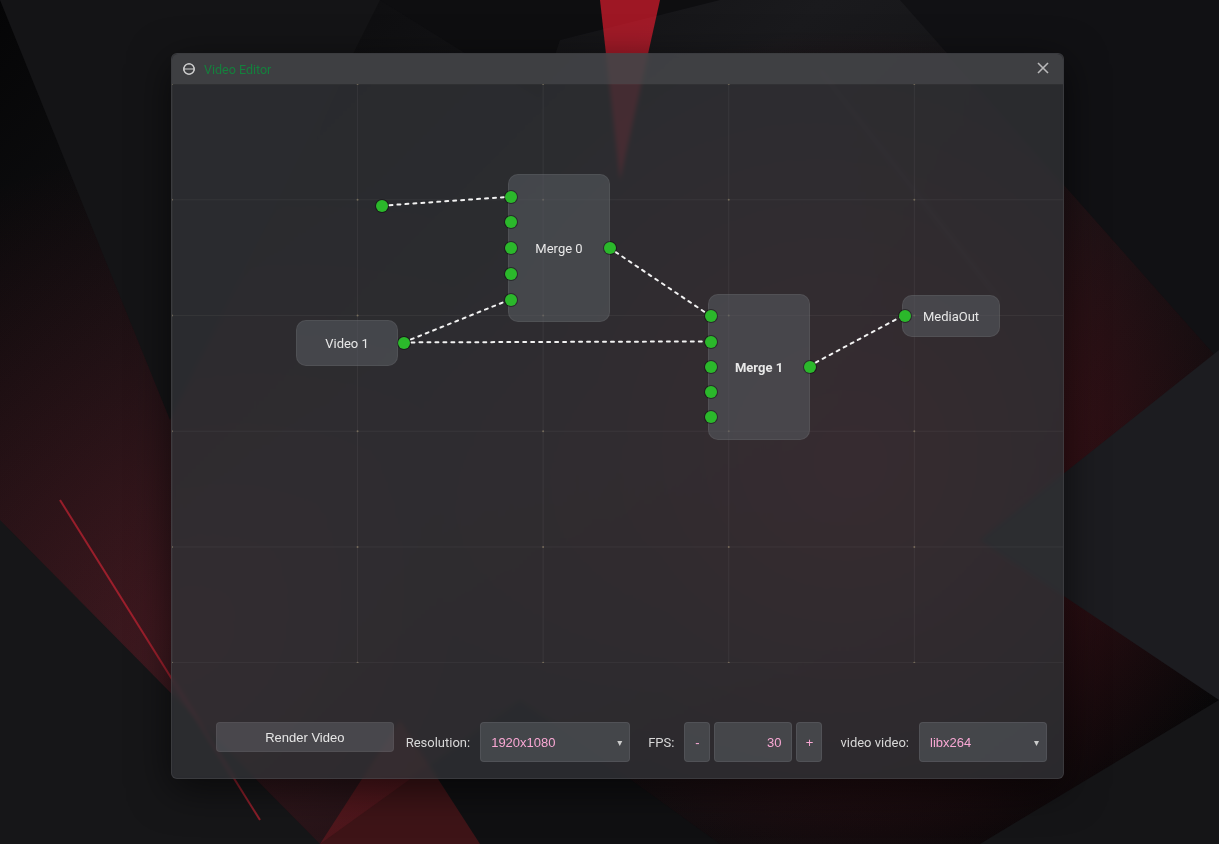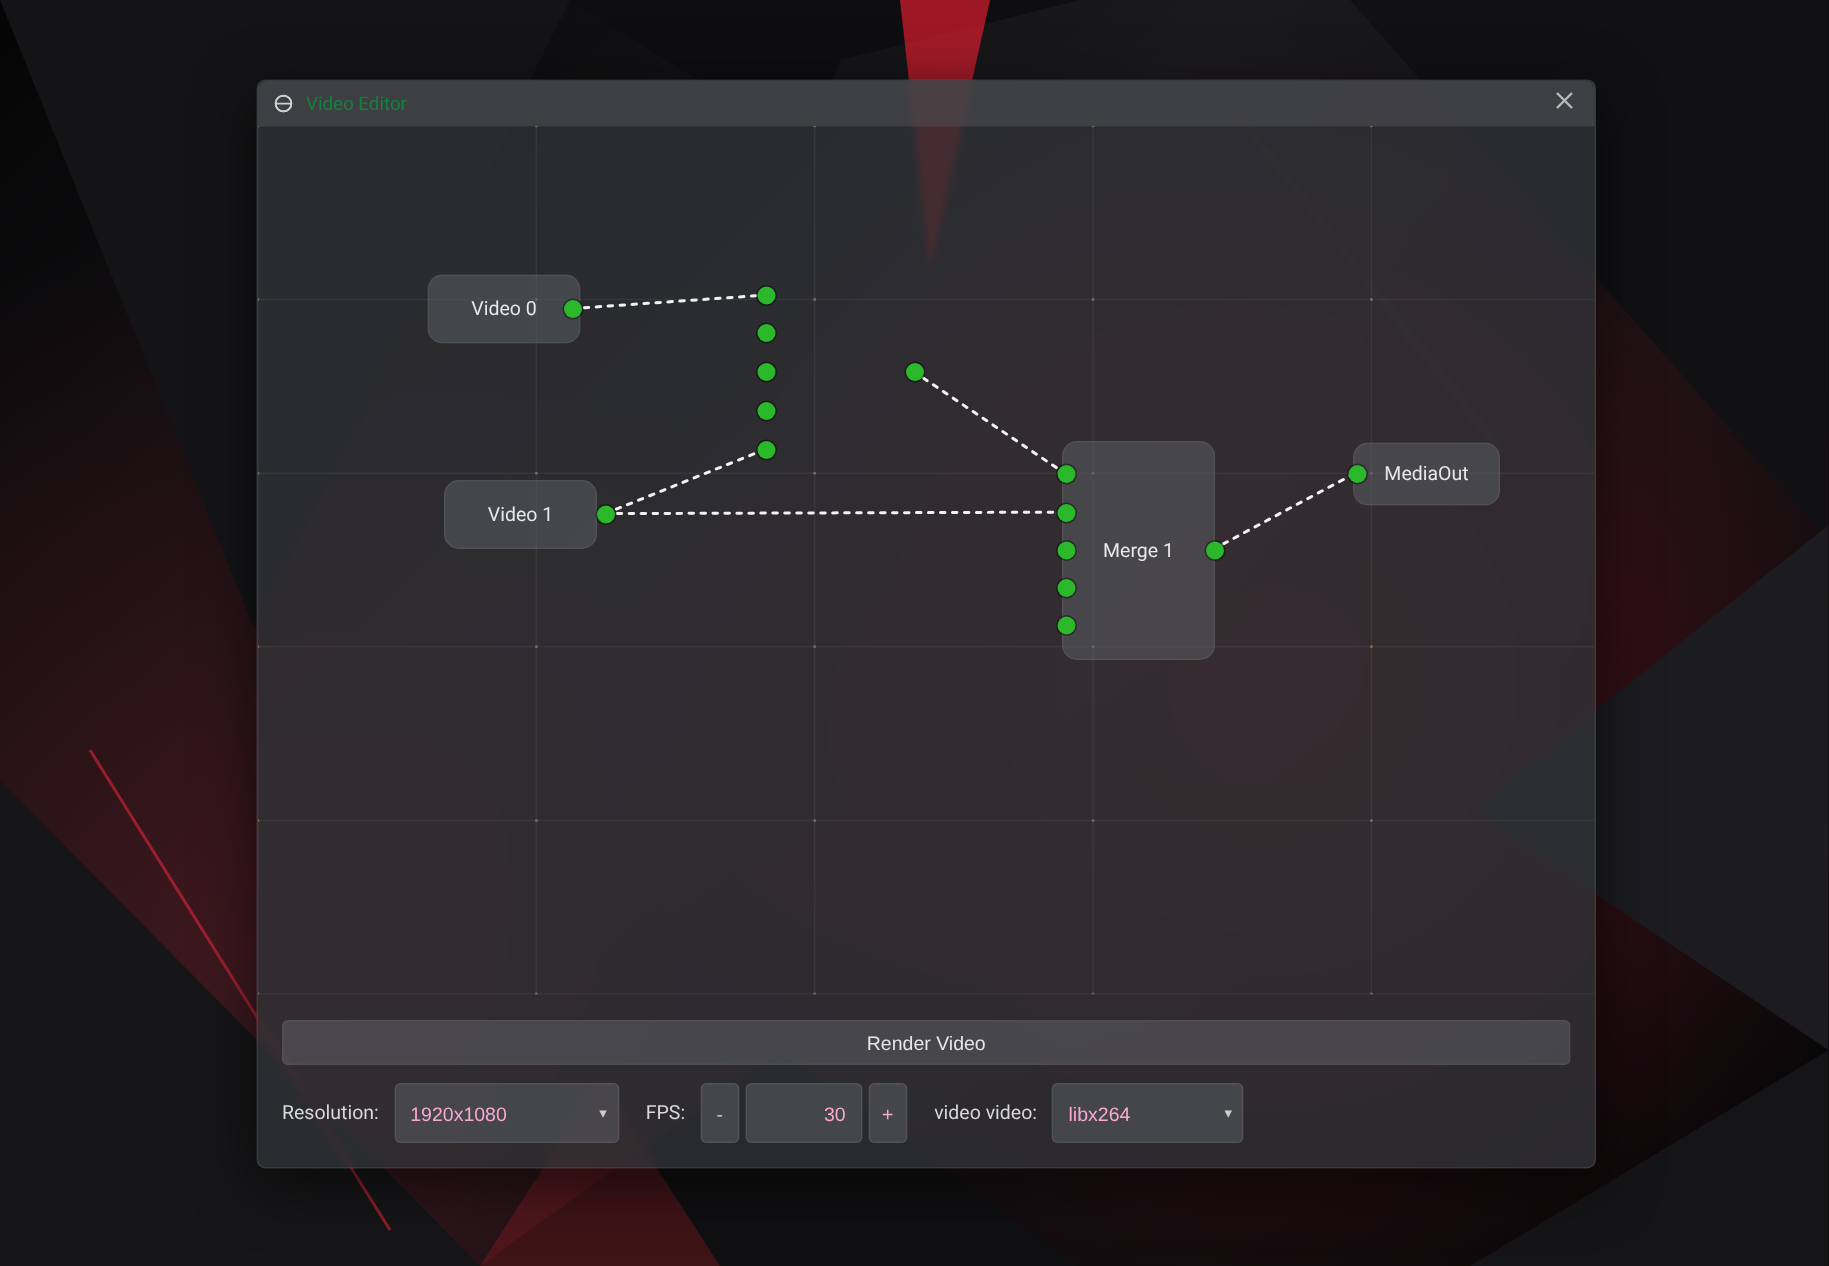--- a/index.html
+++ b/index.html
@@ -75,21 +75,21 @@
     width: 12px; height: 12px;
     background: #2bb82b;
     border-radius: 50%;
     box-shadow: 0 0 0 1px rgba(0,0,0,0.4);
     cursor: crosshair;
   }
 
   
   .toolbar {
     padding: 12px 16px 16px 16px;
-    display: flex; flex-direction: column; gap: 12px;
+    display: flex; gap: 12px; margin-left: 28px;
   }
   .render-btn {
     width: 100%;
     height: 30px;
     background: rgba(120,122,128,0.35);
     border: 1px solid rgba(255,255,255,0.05);
     border-radius: 4px;
     color: #e6e6e6;
     font-size: 13px;
     cursor: pointer;
@@ -215,27 +215,27 @@
         <circle cx="744" cy="580" r="1" fill="rgba(220,200,150,0.35)"></circle>
       </svg>
     <svg class="edges-layer" viewBox="0 0 893 580">
         <line x1="210" y1="122" x2="339" y2="113" stroke="#f2f2f2" stroke-width="2" stroke-dasharray="3 5" stroke-linecap="round"></line>
         <line x1="232" y1="259" x2="339" y2="216" stroke="#f2f2f2" stroke-width="2" stroke-dasharray="3 5" stroke-linecap="round"></line>
         <line x1="232" y1="259" x2="539" y2="258" stroke="#f2f2f2" stroke-width="2" stroke-dasharray="3 5" stroke-linecap="round"></line>
         <line x1="438" y1="164" x2="539" y2="232" stroke="#f2f2f2" stroke-width="2" stroke-dasharray="3 5" stroke-linecap="round"></line>
         <line x1="638" y1="283" x2="733" y2="232" stroke="#f2f2f2" stroke-width="2" stroke-dasharray="3 5" stroke-linecap="round"></line>
       </svg>
     <div class="nodes-layer">
-        <div class="node" style="left: 113px; top: 99px; width: 102px; height: 46px;">
-          <span>Video 0</span>
-        </div>
         <div class="node" style="left: 124px; top: 236px; width: 102px; height: 46px;">
           <span>Video 1</span>
         </div>
-        <div class="node" style="left: 536px; top: 210px; width: 102px; height: 146px;">
+        <div class="node" style="left: 336px; top: 90px; width: 102px; height: 148px;">
+          <span>Merge 0</span>
+        </div>
+        <div class="node" style="left: 536px; top: 210px; width: 102px; height: 146px; font-weight: bold;">
           <span>Merge 1</span>
         </div>
         <div class="node" style="left: 730px; top: 211px; width: 98px; height: 42px;">
           <span>MediaOut</span>
         </div>
       </div>
     <div class="ports-layer">
         <div class="port" style="left: 204px; top: 116px;"></div>
         <div class="port" style="left: 226px; top: 253px;"></div>
         <div class="port" style="left: 333px; top: 107px;"></div>

